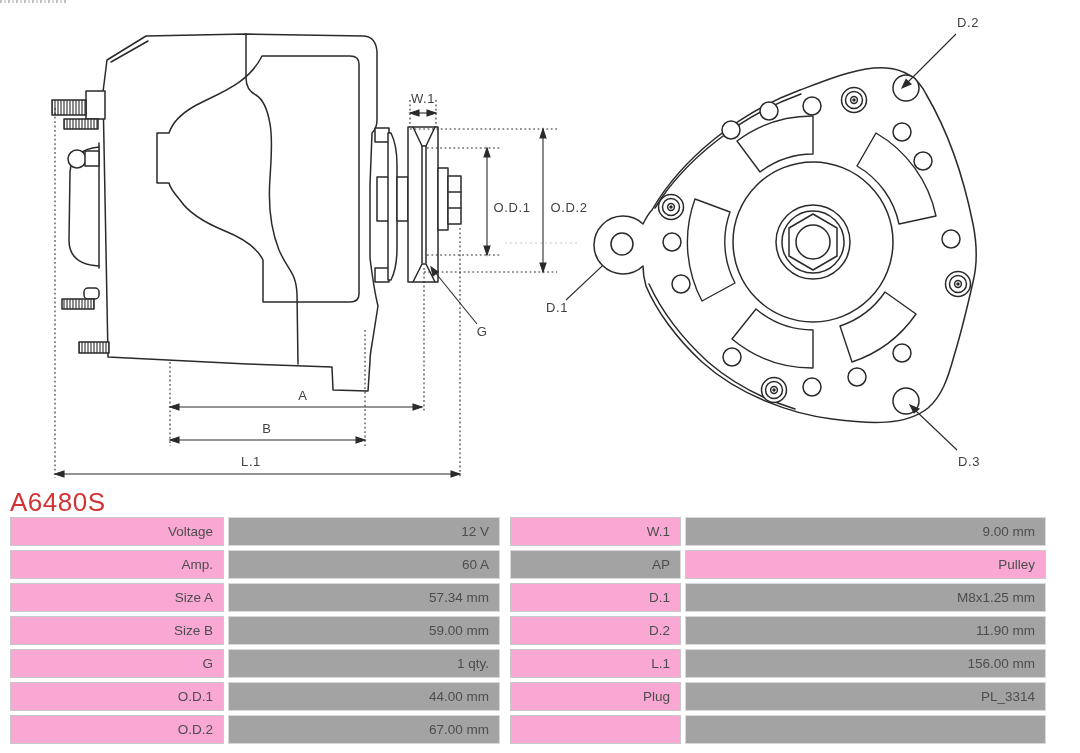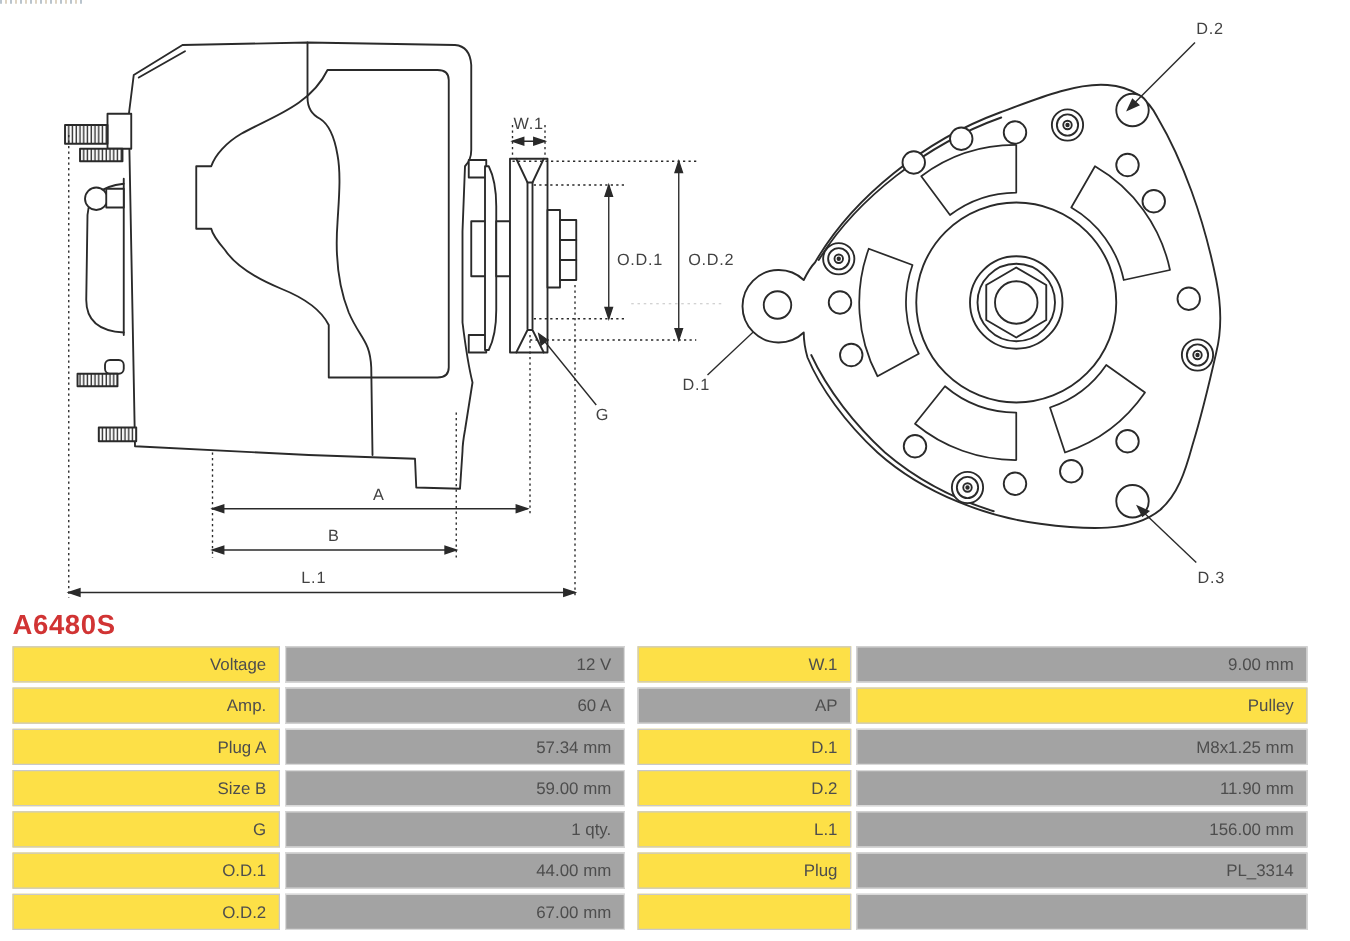--- a/index.html
+++ b/index.html
@@ -7,34 +7,34 @@
     width:1080px;height:753px;position:relative;background:#ffffff;
     font-family:"Liberation Sans", sans-serif;overflow:hidden;
   }
   #edge-artifact{
     position:absolute;left:0;top:0;width:66px;height:3px;
     background:repeating-linear-gradient(90deg,#b9c4cd 0 2px,#ffffff 2px 4px,#ddd3c2 4px 6px,#ffffff 6px 8px);
   }
   #diagram-svg{position:absolute;left:0;top:0;}
   #part-number{
     position:absolute;left:10px;top:487px;
-    font-size:22px;font-weight:bold;color:#d13434;letter-spacing:0.5px;
+    font-size:26px;font-weight:normal;color:#d13434;letter-spacing:0.5px;
   }
   #spec-table{
     position:absolute;left:10px;top:517px;display:flex;gap:10px;
   }
   .grid{display:grid;row-gap:4px;column-gap:4px;}
   .g1{grid-template-columns:214px 272px;}
   .g2{grid-template-columns:171px 361px;}
   .cell{
     height:27px;line-height:27px;font-size:13.5px;color:#4d4d4d;
     text-align:right;padding-right:10px;background:#a3a3a3;border:1px solid #d9d9d9;
     white-space:nowrap;overflow:hidden;
   }
-  .cell.label{background:#fde047;border-color:#c9c9c9;}
+  .cell.label{background:#f9a8d4;border-color:#c9c9c9;}
   text{font-family:"Liberation Sans", sans-serif;font-size:13px;fill:#424242;letter-spacing:0.6px;}
 </style>
 </head>
 <body>
 
 <div id="edge-artifact"></div>
 
 <svg id="diagram-svg" width="1080" height="512" viewBox="0 0 1080 512">
   <defs>
     <pattern id="hatch" width="3" height="8" patternUnits="userSpaceOnUse">
@@ -250,21 +250,21 @@
 </svg>
 
 <div id="part-number">A6480S</div>
 
 <div id="spec-table">
   <div class="grid g1">
       <div class="cell label">Voltage</div>
       <div class="cell value">12 V</div>
       <div class="cell label">Amp.</div>
       <div class="cell value">60 A</div>
-      <div class="cell label">Plug A</div>
+      <div class="cell label">Size A</div>
       <div class="cell value">57.34 mm</div>
       <div class="cell label">Size B</div>
       <div class="cell value">59.00 mm</div>
       <div class="cell label">G</div>
       <div class="cell value">1 qty.</div>
       <div class="cell label">O.D.1</div>
       <div class="cell value">44.00 mm</div>
       <div class="cell label">O.D.2</div>
       <div class="cell value">67.00 mm</div>
     </div>

